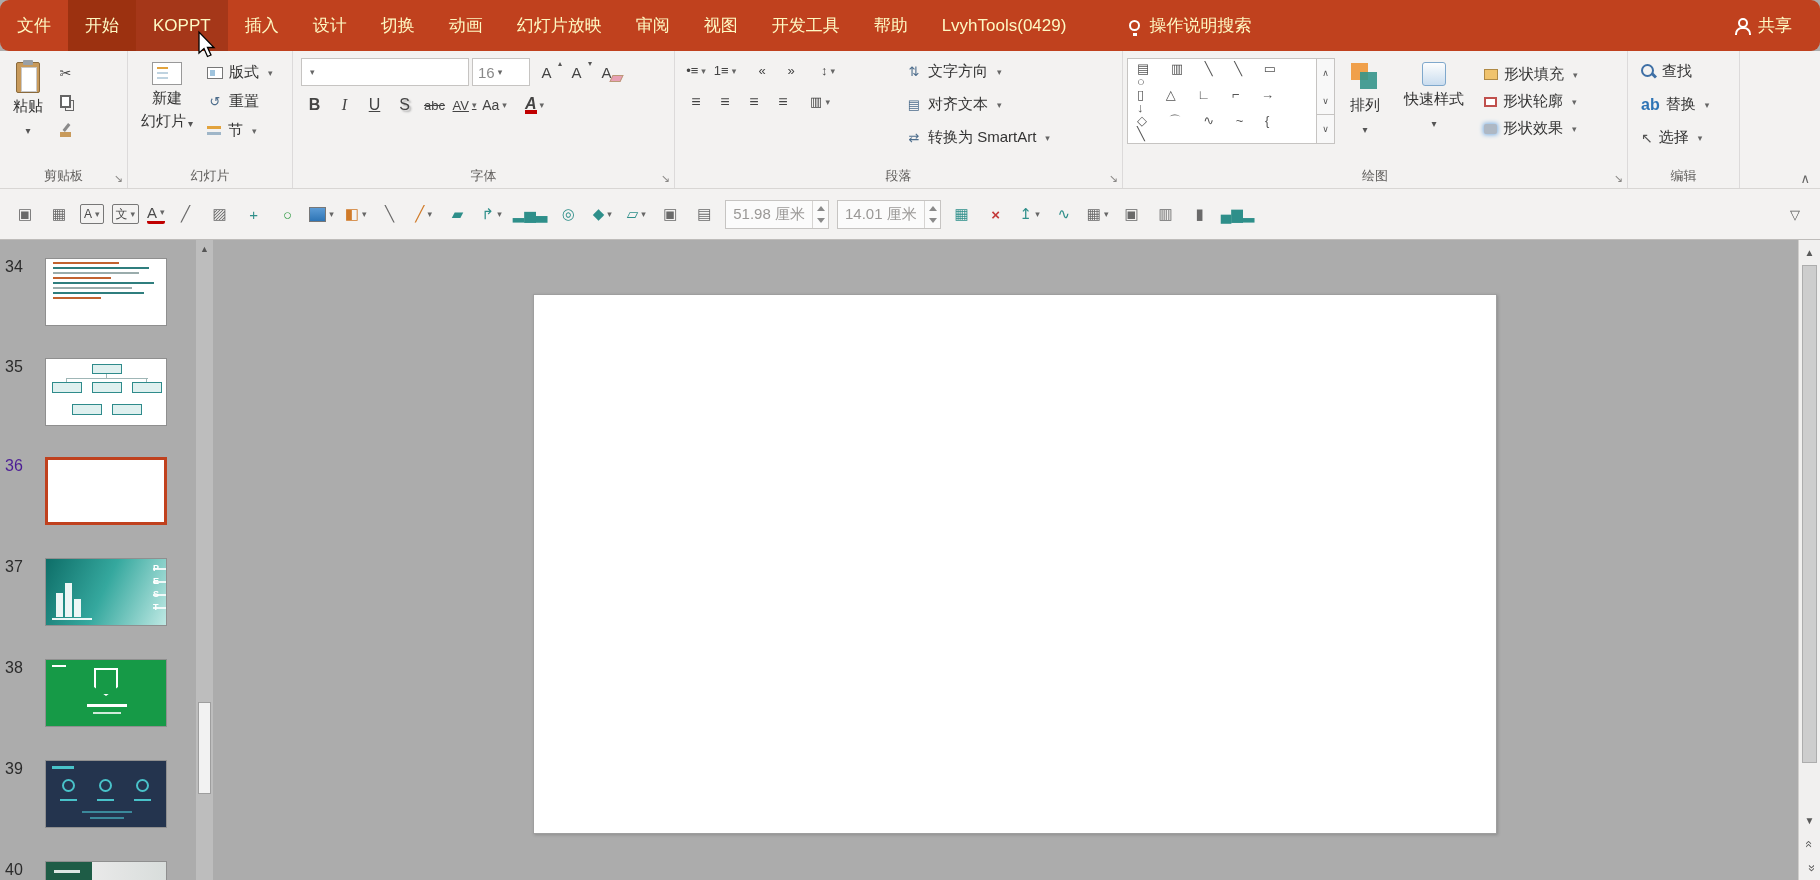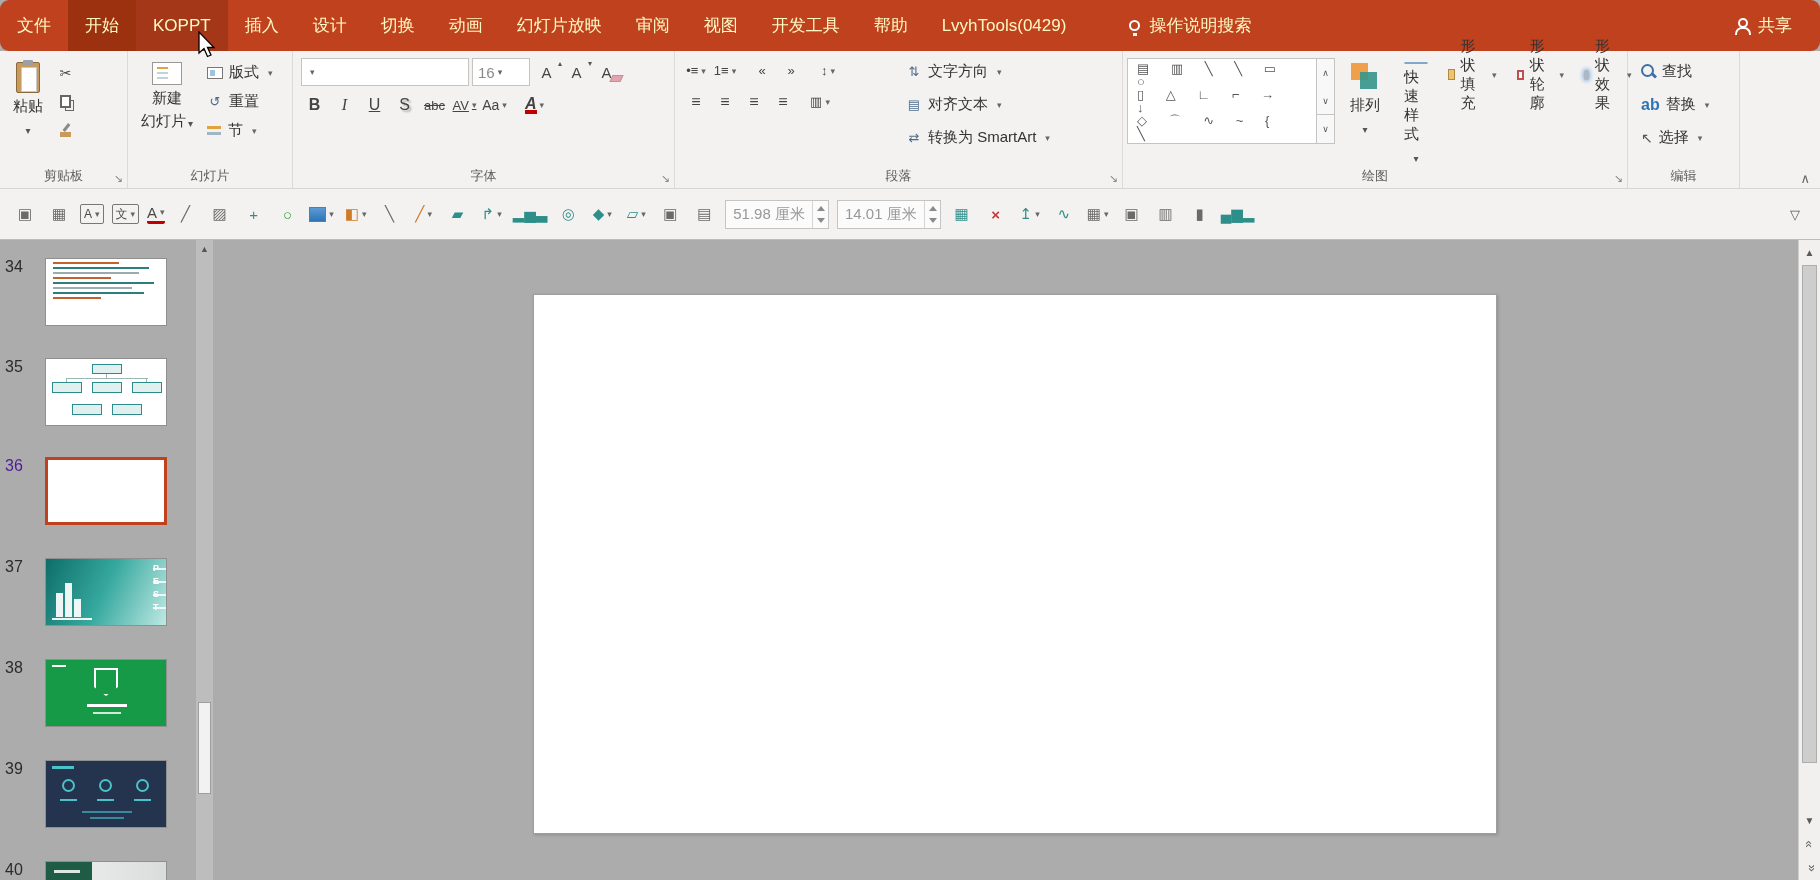--- a/index.html
+++ b/index.html
@@ -75,21 +75,21 @@
 
   
   .gallery { width:190px; height:86px; background:#fff; border:1px solid #C6C4C2; display:flex; flex-direction:column; justify-content:space-around; padding:3px 9px; font-size:13px; color:#555; letter-spacing:9px; line-height:1; }
   .gal-ctrl { width:18px; height:86px; border:1px solid #C6C4C2; border-left:none; display:flex; flex-direction:column; background:#F8F8F8; }
   .gal-ctrl span { flex:1; display:flex; align-items:center; justify-content:center; font-size:9px; color:#555; }
   .gal-ctrl span:last-child { border-top:1px solid #C6C4C2; }
   .arr-wrap { width:30px; height:30px; position:relative; }
   .arr-wrap::before { content:""; position:absolute; left:1px; top:1px; width:17px; height:17px; background:#F0A04B; }
   .arr-wrap::after { content:""; position:absolute; left:10px; top:10px; width:17px; height:17px; background:#35958B; opacity:.9; }
   .qstyle-ico { width:24px; height:24px; border-radius:3px; border:1px solid #7FA8CC; background:linear-gradient(180deg,#FDFDFD,#CADDEF); }
-  .fxcol { display:flex; gap:10px; padding-top:5px; }
+  .fxcol { display:flex; flex-direction:column; gap:0; padding-top:5px; }
   .fxrow { display:flex; align-items:center; gap:6px; height:27px; font-size:15px; color:#333; padding:0 5px; }
   .fill-ico { width:14px; height:11px; background:#F0C36D; border:1px solid #B08A45; }
   .outline-ico { width:13px; height:10px; border:2px solid #C0504D; background:#fff; }
   .effects-ico { width:13px; height:10px; background:#AEB8C4; border-radius:2px; box-shadow:0 0 4px 1px #7FB2E5; }
 
   
   .find-ico { width:15px; height:15px; position:relative; }
   .find-ico::before { content:""; position:absolute; left:0; top:0; width:9px; height:9px; border:2px solid #3E6FA5; border-radius:50%; }
   .find-ico::after { content:""; position:absolute; left:10px; top:10px; width:6px; height:2.5px; background:#3E6FA5; transform:rotate(45deg); }
   .replace-ico { font-size:16px; color:#2E74B5; font-weight:bold; }

